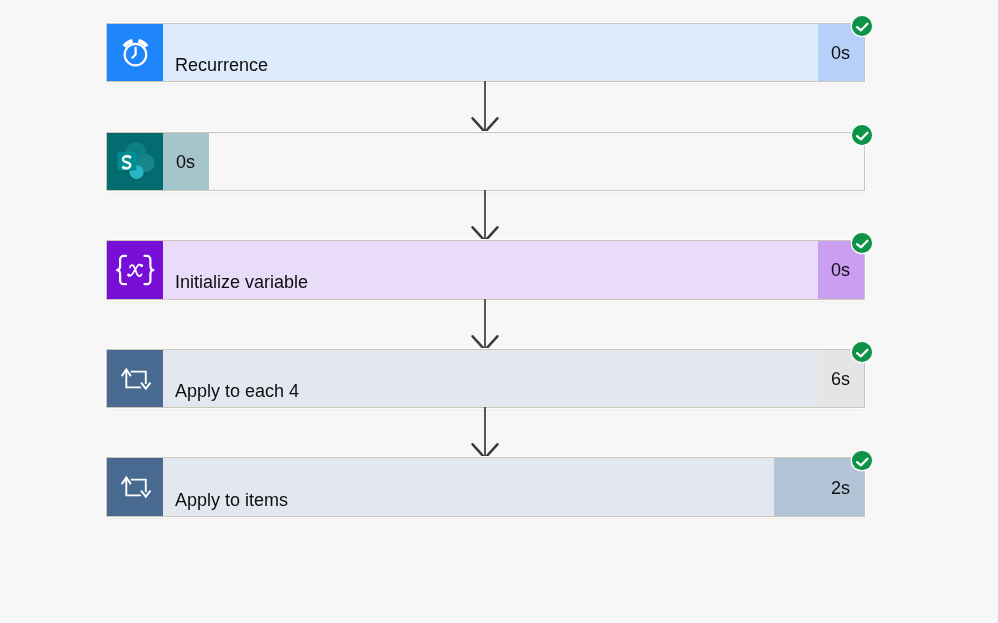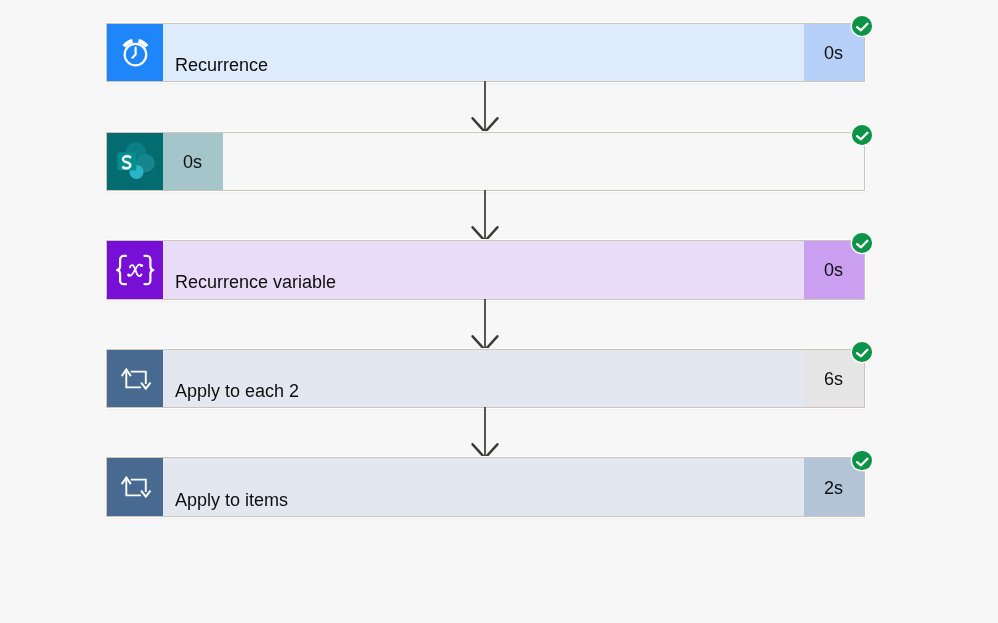--- a/index.html
+++ b/index.html
@@ -5,21 +5,21 @@
   html,body{margin:0;padding:0;}
   body{width:998px;height:623px;background:#f7f7f7;
        font-family:"Liberation Sans",sans-serif;overflow:hidden;}
   .flow{position:absolute;left:106.5px;top:24px;width:757.3px;}
   .card{position:relative;height:57.4px;display:flex;
         box-shadow:0 0 0 1px #cdc5ba, 0 0 0 2px #fdfdfc, 0 1.8px 3.6px rgba(0,0,0,.085);}
   .icon{width:56.5px;height:57.4px;flex:none;display:flex;align-items:center;justify-content:center;}
   .body{flex:1;display:flex;align-items:center;padding-left:12.4px;}
   .title{font-size:18px;color:#0d0d0d;position:relative;top:13px;
          transform:translateZ(0);will-change:transform;white-space:nowrap;}
-  .dur{width:60px;flex:none;display:flex;align-items:center;justify-content:center;
+  .dur{width:46px;flex:none;display:flex;align-items:center;justify-content:center;
        font-size:18px;color:#0d0d0d;}
   .dur span{position:relative;top:1.1px;transform:translateZ(0);will-change:transform;}
   .badge{position:absolute;right:-7.95px;top:-7.7px;width:19.7px;height:19.7px;border-radius:50%;
          box-shadow:0 0 0 1.3px #fafafa;display:flex;align-items:center;justify-content:center;}
   .conn{height:51.2px;position:relative;}
   .conn svg{position:absolute;left:364.7px;top:0;}
 </style>
 </head>
 <body style="background: rgb(247, 247, 247);">
 
@@ -97,21 +97,21 @@
           </g>
           <g stroke="#fff" stroke-width="1.75" fill="none" stroke-linecap="round">
             <path d="M23.0 26.3 c0.4 -1.9 2.2 -2.9 3.5 -1.5 c1.2 1.3 1.9 3.6 2.6 6.0 c0.6 2.1 1.5 3.8 2.8 4.2 c1.2 0.35 2.1 -0.4 2.6 -1.6"></path>
             <path d="M34.4 25.2 c-0.5 -1.6 -2.3 -2.1 -3.6 -0.7 c-1.4 1.6 -2.6 4.1 -3.8 6.1 c-1.1 1.9 -2.3 3.6 -3.6 4.0 c-1.1 0.35 -2.0 -0.2 -2.3 -1.1"></path>
           </g>
           <circle cx="34.8" cy="24.6" r="1.35" fill="#fff"></circle>
           <circle cx="21.9" cy="34.2" r="1.35" fill="#fff"></circle>
         </svg>
       </div>
     <div class="body" style="background: rgb(233, 220, 249);">
-      <span class="title">Recurrence variable</span>
+      <span class="title">Initialize variable</span>
     </div>
     <div class="dur" style="background: rgb(202, 158, 240);">
       <span>0s</span>
     </div>
     <div class="badge" style="background: rgb(12, 147, 71);">
         <svg width="19.7" height="19.7" viewBox="0 0 19.7 19.7">
           <path d="M5.05 11.1 L9.05 14.3 L15.45 7.8" stroke="#fff" stroke-width="2.3" fill="none" stroke-linecap="round" stroke-linejoin="round"></path>
         </svg>
       </div>
   </div>
@@ -128,21 +128,21 @@
         <svg width="56.5" height="57.4" viewBox="0 0 56.5 57.4">
           <g fill="none" stroke="#fff" stroke-width="1.9" stroke-linejoin="miter">
             <path d="M23.8 21.6 H38.8 V34.0"></path>
             <path d="M34.1 32.6 L38.8 38.7 L43.5 32.6"></path>
             <path d="M19.3 21.5 V37.4 H33.9"></path>
             <path d="M14.75 26.1 L19.3 19.4 L23.85 26.1"></path>
           </g>
         </svg>
       </div>
     <div class="body" style="background: rgb(227, 231, 240);">
-      <span class="title">Apply to each 2</span>
+      <span class="title">Apply to each 4</span>
     </div>
     <div class="dur" style="background: #e5e5e5;">
       <span>6s</span>
     </div>
     <div class="badge" style="background: rgb(12, 147, 71);">
         <svg width="19.7" height="19.7" viewBox="0 0 19.7 19.7">
           <path d="M5.05 11.1 L9.05 14.3 L15.45 7.8" stroke="#fff" stroke-width="2.3" fill="none" stroke-linecap="round" stroke-linejoin="round"></path>
         </svg>
       </div>
   </div>
@@ -161,21 +161,21 @@
             <path d="M23.8 21.6 H38.8 V34.0"></path>
             <path d="M34.1 32.6 L38.8 38.7 L43.5 32.6"></path>
             <path d="M19.3 21.5 V37.4 H33.9"></path>
             <path d="M14.75 26.1 L19.3 19.4 L23.85 26.1"></path>
           </g>
         </svg>
       </div>
     <div class="body" style="background: rgb(227, 231, 240);">
       <span class="title">Apply to items</span>
     </div>
-    <div class="dur" style="background: rgb(179, 196, 214);">
+    <div class="dur" style="background: rgb(179, 196, 214); padding-left: 44px;">
       <span>2s</span>
     </div>
     <div class="badge" style="background: rgb(12, 147, 71);">
         <svg width="19.7" height="19.7" viewBox="0 0 19.7 19.7">
           <path d="M5.05 11.1 L9.05 14.3 L15.45 7.8" stroke="#fff" stroke-width="2.3" fill="none" stroke-linecap="round" stroke-linejoin="round"></path>
         </svg>
       </div>
   </div>
 
 </div>

